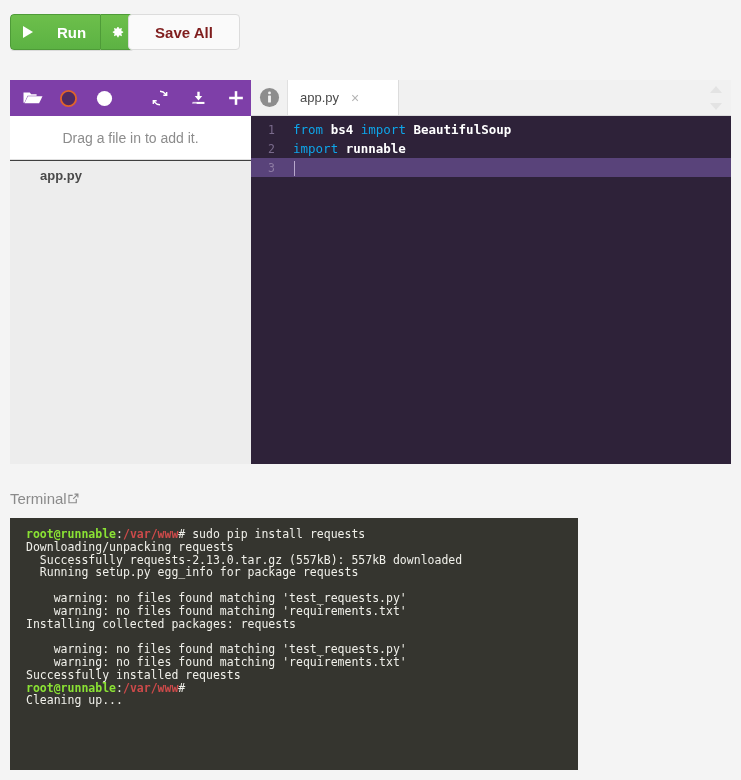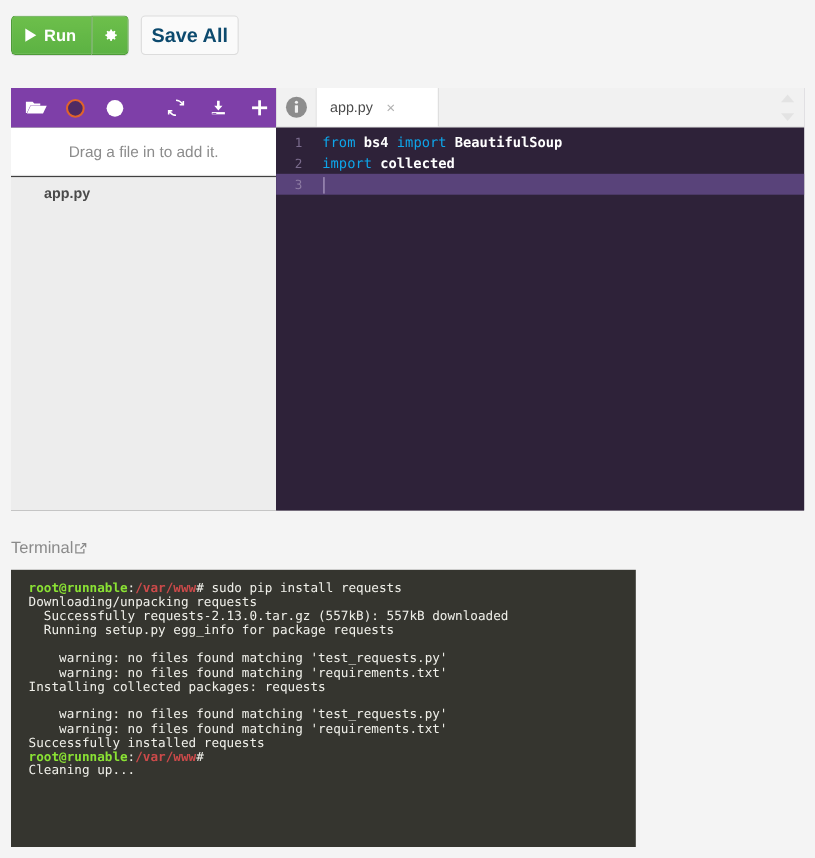--- a/index.html
+++ b/index.html
@@ -29,21 +29,21 @@
     box-shadow: 0 1px 0 rgba(0,0,0,0.10);
   }
   .run-btn {
     background: linear-gradient(to bottom, #6dbf4b 0%, #5cb243 100%);
     border: 1px solid #4e9b38;
     color: #ffffff;
     font-size: 15px;
     font-weight: bold;
     display: flex;
     align-items: center;
-    gap: 7px;
+    gap: 24px;
     padding: 0 14px 0 12px;
     border-right: none;
     border-radius: 4px 0 0 4px;
     box-sizing: border-box;
     height: 36px;
     cursor: pointer;
   }
   .run-gear {
     background: linear-gradient(to bottom, #6dbf4b 0%, #5cb243 100%);
     border: 1px solid #4e9b38;
@@ -59,27 +59,27 @@
   }
   .play-tri {
     width: 0; height: 0;
     border-left: 10px solid #ffffff;
     border-top: 6px solid transparent;
     border-bottom: 6px solid transparent;
   }
   #save-all {
     position: absolute;
     left: 128px; top: 14px;
-    width: 89px; height: 36px;
+    width: 112px; height: 36px;
     box-sizing: border-box;
     background: #fafafa;
     border: 1px solid #dcdcdc;
     border-radius: 4px;
-    color: #0c4a6e;
-    font-size: 18px;
+    color: #7f1d1d;
+    font-size: 15px;
     font-weight: bold;
     display: flex;
     align-items: center;
     justify-content: center;
     cursor: pointer;
   }
 
   
   #workspace {
     position: absolute;
@@ -382,21 +382,21 @@
 
     <div id="code-area">
 
       <div class="code-line">
         <span class="ln">1</span>
         <span class="ctext"><span class="kw">from </span><span class="idn">bs4</span><span> </span><span class="kw">import </span><span class="idn">BeautifulSoup</span></span>
       </div>
 
       <div class="code-line">
         <span class="ln">2</span>
-        <span class="ctext"><span class="kw">import </span><span class="idn">collected</span></span>
+        <span class="ctext"><span class="kw">import </span><span class="idn">runnable</span></span>
       </div>
 
       <div class="code-line active">
         <span class="ln">3</span>
         <span class="ctext"><span class="caret"></span></span>
       </div>
     </div>
   </div>
 </div>
 

